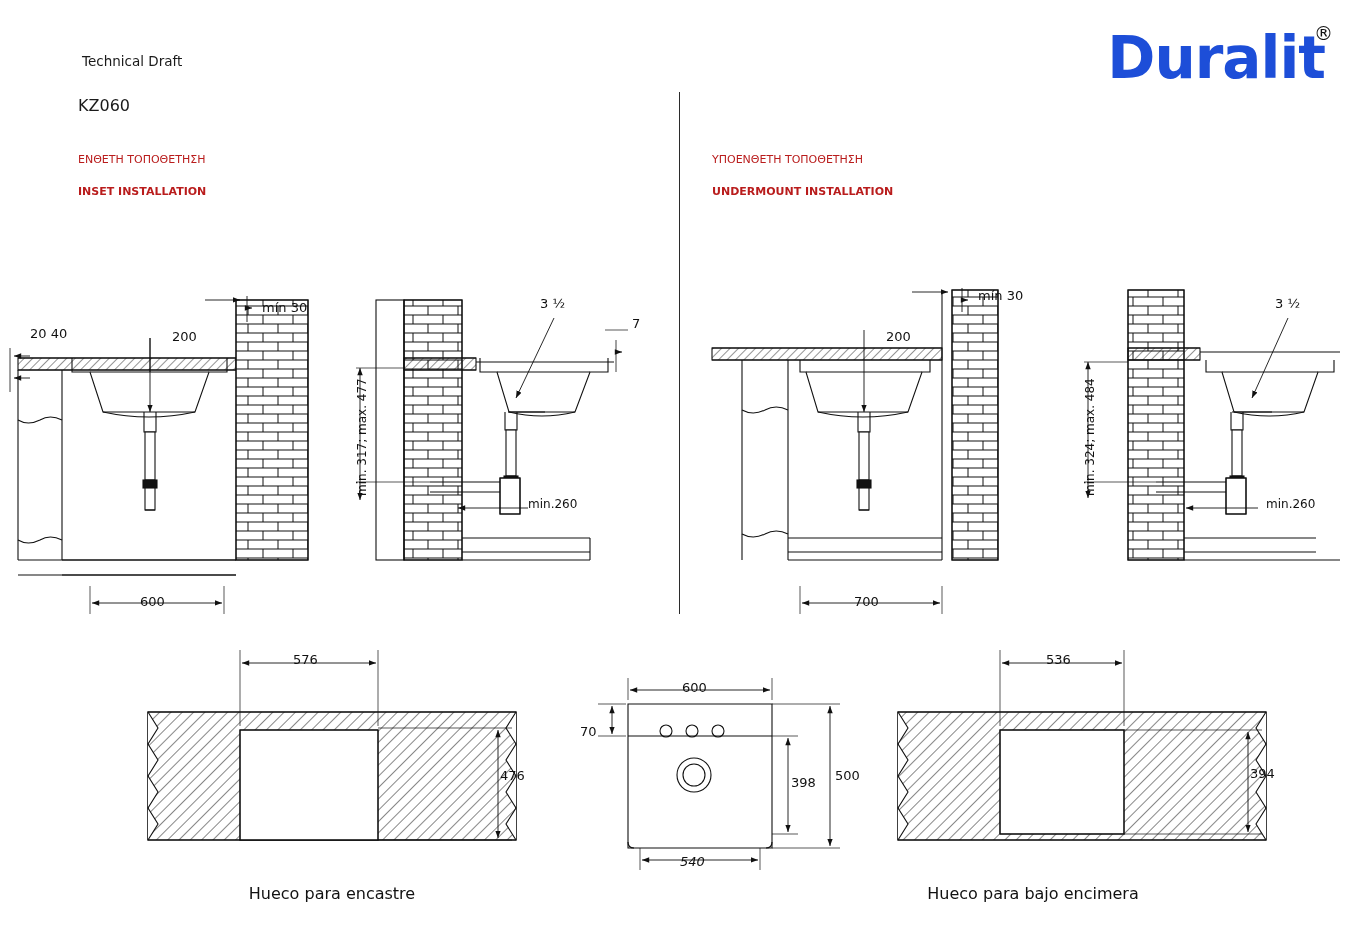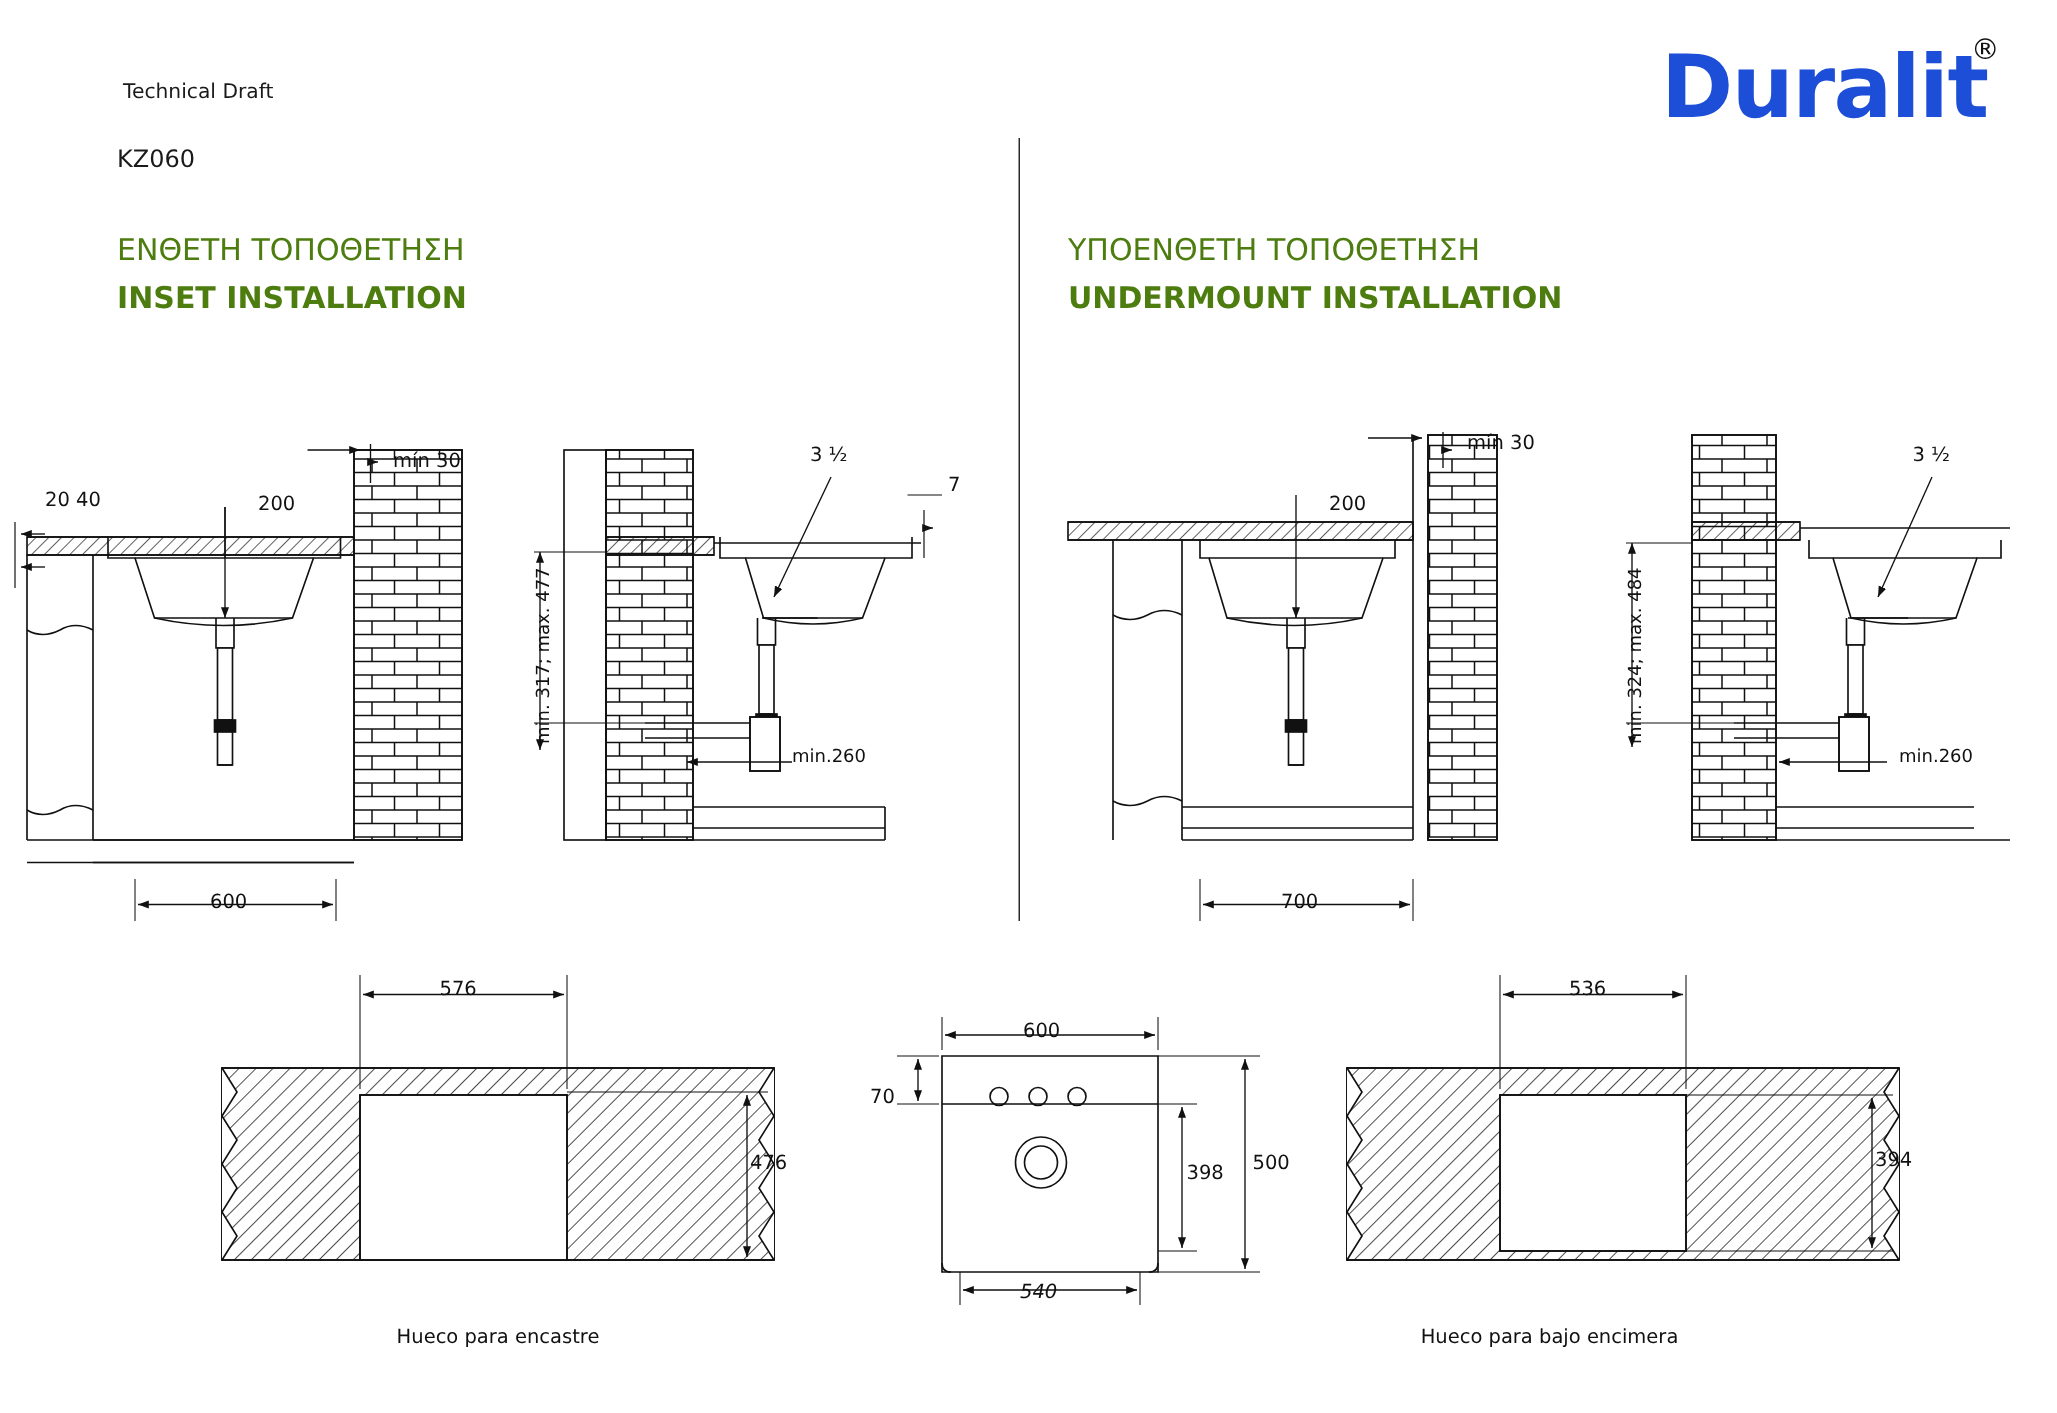--- a/index.html
+++ b/index.html
@@ -3,24 +3,24 @@
 <meta charset="utf-8">
 <style>
   html,body{margin:0;padding:0;background:#ffffff;}
   body{width:1371px;height:942px;position:relative;font-family:"DejaVu Sans","Liberation Sans",sans-serif;color:#111;}
   .page{position:absolute;inset:0;width:1371px;height:942px;overflow:hidden;}
   .lbl{position:absolute;white-space:nowrap;}
   .hdr-small{font-size:13.5px;color:#1a1a1a;}
   .hdr-code{font-size:16px;color:#1a1a1a;}
   .brand{position:absolute;right:46px;top:24px;font-size:58px;font-weight:bold;letter-spacing:-1px;color:#1d4ed8;font-family:"DejaVu Sans","Liberation Sans",sans-serif;}
   .brand-r{position:absolute;right:38px;top:22px;font-size:19px;color:#111;}
-  .sec-title{font-size:20px;line-height:1.45;color:#4d7c0f;}
+  .sec-title{font-size:11px;line-height:1.45;color:#b91c1c;}
   .dim{font-size:13px;color:#111;}
   .dim-sm{font-size:12px;color:#111;}
-  .cap{font-size:13px;line-height:1.5;text-align:center;color:#111;}
+  .cap{font-size:16px;line-height:1.5;text-align:center;color:#111;}
   .vtxt{transform-origin:0 0;}
   svg{position:absolute;left:0;top:0;}
   .divider{position:absolute;left:679px;top:92px;width:1px;height:522px;background:#2b2b2b;}
 </style>
 </head>
 <body>
 
 <div class="page">
 
   <div class="lbl hdr-small" style="left:82px;top:53px;">Technical Draft</div>

